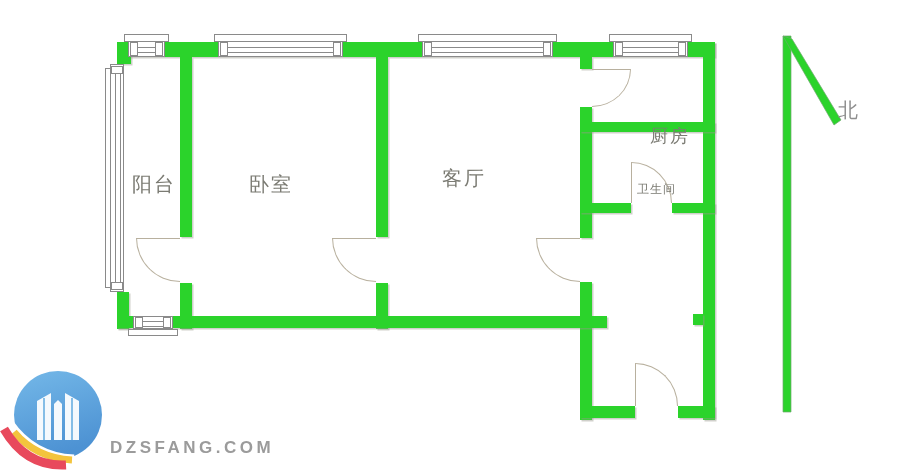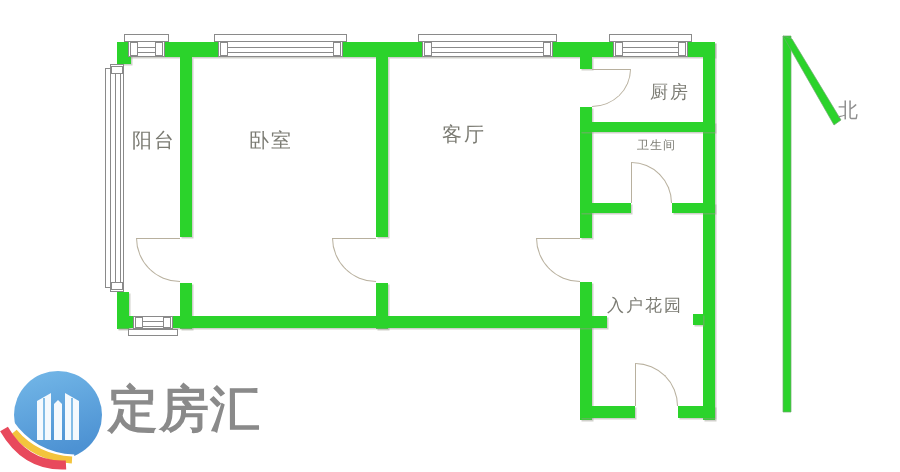--- a/index.html
+++ b/index.html
@@ -25,21 +25,21 @@
   .win .cap-b{position:absolute;bottom:1px;left:0;right:0;height:6px;background:#fff;border:1px solid #8A8A8A;}
   
   .door{position:absolute;box-sizing:border-box;}
   .door-bl{border-top:1px solid #B8B09E;border-left:1px solid #B8B09E;
     border-bottom:1px solid #B8B09E;border-radius:0 0 0 100%;}
   .door-br{border-top:1px solid #B8B09E;border-right:1px solid #B8B09E;
     border-bottom:1px solid #B8B09E;border-radius:0 0 100% 0;}
   .door-tr{border-left:1px solid #B8B09E;border-top:1px solid #B8B09E;
     border-right:1px solid #B8B09E;border-radius:0 100% 0 0;}
   
-  .room-label{position:absolute;color:#7B7B73;font-size:20px;letter-spacing:2px;white-space:nowrap;}
+  .room-label{position:absolute;color:#7B7B73;font-size:20px;letter-spacing:2px;white-space:nowrap;margin-top:44px;}
   .north-label{position:absolute;left:838px;top:97px;color:#8F8F8F;font-size:20px;}
   
   .brand-name{position:absolute;left:108px;top:376px;font-size:50px;font-weight:bold;
     color:#8A8A8A;letter-spacing:1px;white-space:nowrap;}
   .brand-site{position:absolute;left:110px;top:438px;font-size:17px;font-weight:600;
     color:#9B9B9B;letter-spacing:3.5px;white-space:nowrap;}
 </style>
 </head>
 <body>
 
@@ -111,21 +111,20 @@
   <div class="door door-bl" style="left:536px;top:238px;width:44px;height:44px"></div>
   <div class="door door-br" style="left:592px;top:69px;width:39px;height:38px"></div>
   <div class="door door-tr" style="left:631px;top:162px;width:41px;height:41px"></div>
   <div class="door door-tr" style="left:635px;top:363px;width:43px;height:43px"></div>
 
   <div class="room-label" style="left:132px;top:127px">阳台</div>
   <div class="room-label" style="left:249px;top:127px">卧室</div>
   <div class="room-label" style="left:442px;top:121px">客厅</div>
   <div class="room-label" style="left:650px;top:80px;font-size:18px">厨房</div>
   <div class="room-label" style="left:637px;top:137px;font-size:12px;letter-spacing:1px">卫生间</div>
-  <div class="room-label" style="left:607px;top:294px;font-size:17px">入户花园</div>
 
   <svg style="position:absolute;left:755px;top:28px;overflow:visible" width="100" height="392" viewBox="0 0 100 392">
     <polygon points="28,8 36,8 36,384 28,384" fill="#2BD32B" stroke="#6FA86F" stroke-width="0.7"></polygon>
     <polygon points="28,8 37,11 86,92 79,97" fill="#2BD32B" stroke="#6FA86F" stroke-width="0.7"></polygon>
   </svg>
   <div class="north-label">北</div>
 
   <svg style="position:absolute;left:10px;top:368px;overflow:visible" width="100" height="100" viewBox="0 0 100 100">
     <defs>
       <linearGradient id="lgBlue" x1="0" y1="0" x2="0.3" y2="1">
@@ -138,15 +137,15 @@
     <path d="M27,72 L27,33 L41,25 L41,72 Z" fill="#F4F9FD"></path>
     <path d="M55,72 L55,25 L69,33 L69,72 Z" fill="#F4F9FD"></path>
     <path d="M44,72 L44,36 L48,32 L52,36 L52,72 Z" fill="#F4F9FD"></path>
     <line x1="34" y1="30" x2="34" y2="72" stroke="#5FA8DE" stroke-width="1.5"></line>
     <line x1="62" y1="30" x2="62" y2="72" stroke="#5FA8DE" stroke-width="1.5"></line>
 
     <path d="M-2,55 Q22,90 64,92" fill="none" stroke="#FFFFFF" stroke-width="11"></path>
     <path d="M4,64 Q26,90 62,92" fill="none" stroke="#F3C43D" stroke-width="7"></path>
     <path d="M-6,61 Q16,99 56,97" fill="none" stroke="#E8495C" stroke-width="9"></path>
   </svg>
-  <div class="brand-name">定房汇</div>
+  <div class="brand-site">DZSFANG.COM</div>
 
 </div>
 
 </body></html>

